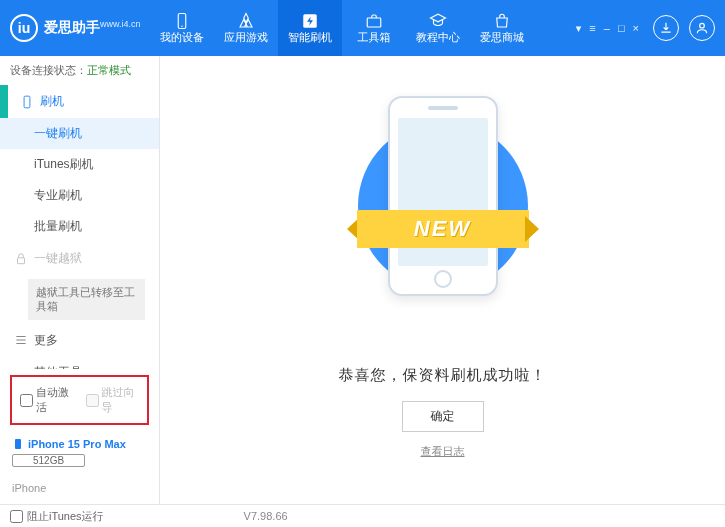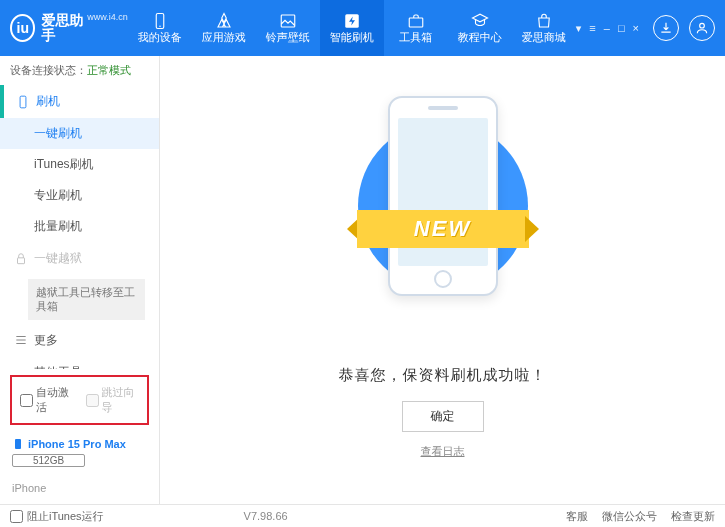--- a/index.html
+++ b/index.html
@@ -18,21 +18,21 @@
 .win-ctrl { display: flex; gap: 8px; font-size: 11px; margin-right: 4px; }
 .win-btn { cursor: pointer; opacity: 0.9; }
 .circ-btn { width: 26px; height: 26px; border: 1.5px solid #fff; border-radius: 50%; display: flex; align-items: center; justify-content: center; cursor: pointer; }
 .circ-btn svg { width: 14px; height: 14px; fill: #fff; }
 .body-area { display: flex; height: 448px; }
 .sidebar { width: 160px; border-right: 1px solid #e5e5e5; display: flex; flex-direction: column; font-size: 12px; }
 .status-bar { padding: 7px 10px; color: #666; font-size: 11px; }
 .status-mode { color: #2a8c2a; }
 .side-list { flex: 1; overflow: hidden; }
 .side-head { display: flex; align-items: center; gap: 6px; padding: 8px 14px; color: #555; cursor: pointer; }
-.side-head.active { color: #1e7ff1; border-left: 4px solid #14b8a6; padding-left: 12px; }
+.side-head.active { color: #1e7ff1; border-left: 8px solid #14b8a6; padding-left: 12px; }
 .side-head svg { width: 14px; height: 14px; }
 .side-sub { padding: 7px 10px 7px 34px; color: #555; cursor: pointer; }
 .side-sub.active { background: #e9f3fe; color: #1e7ff1; }
 .side-note { margin: 4px 14px 4px 28px; background: #f0f0f0; padding: 6px 8px; color: #777; font-size: 11px; line-height: 1.3; }
 .check-row { margin: 6px 10px; padding: 8px; border: 2px solid #d23; display: flex; gap: 12px; font-size: 11px; color: #666; }
 .check-row label { display: flex; align-items: center; gap: 3px; cursor: pointer; }
 .check-row input { cursor: pointer; }
 .device-box { padding: 6px 12px 10px; color: #555; font-size: 11px; }
 .device-name { color: #1e7ff1; font-weight: bold; display: flex; align-items: center; gap: 4px; }
 .device-name svg { width: 12px; height: 14px; fill: #1e7ff1; }
@@ -78,27 +78,20 @@
         </svg>
       <span>我的设备</span>
     </div>
     <div class="nav-item">
       <svg class="nav-icon" viewBox="0 0 24 24">
           <path d="M12 2l3 6-3 6-3-6z" fill="none" stroke="#fff" stroke-width="1.5"></path>
           <path d="M4 20l5-10 5 10z M10 20l5-10 5 10z" fill="none" stroke="#fff" stroke-width="1.5"></path>
         </svg>
       <span>应用游戏</span>
     </div>
-    <div class="nav-item">
-      <svg class="nav-icon" viewBox="0 0 24 24">
-          <rect x="3" y="4" width="18" height="16" rx="1" fill="none" stroke="#fff" stroke-width="1.5"></rect>
-          <path d="M3 16l5-5 4 4 3-3 6 6" fill="none" stroke="#fff" stroke-width="1.5"></path>
-        </svg>
-      <span>铃声壁纸</span>
-    </div>
     <div class="nav-item active">
       <svg class="nav-icon" viewBox="0 0 24 24">
           <rect x="3" y="3" width="18" height="18" rx="2" fill="#fff"></rect>
           <path d="M13 6l-5 7h4l-1 5 5-7h-4z" fill="#0d6ce0"></path>
         </svg>
       <span>智能刷机</span>
     </div>
     <div class="nav-item">
       <svg class="nav-icon" viewBox="0 0 24 24">
           <rect x="3" y="8" width="18" height="12" rx="1" fill="none" stroke="#fff" stroke-width="1.5"></rect>
@@ -218,18 +211,13 @@
     <span class="log-link">查看日志</span>
   </div>
 </div>
 
 <div class="footer">
   <label class="footer-left">
     <input type="checkbox" style="">
     <span>阻止iTunes运行</span>
   </label>
   <span class="footer-ver">V7.98.66</span>
-  <div class="footer-right">
-    <span>客服</span>
-    <span>微信公众号</span>
-    <span>检查更新</span>
-  </div>
 </div>
 
 </body></html>

